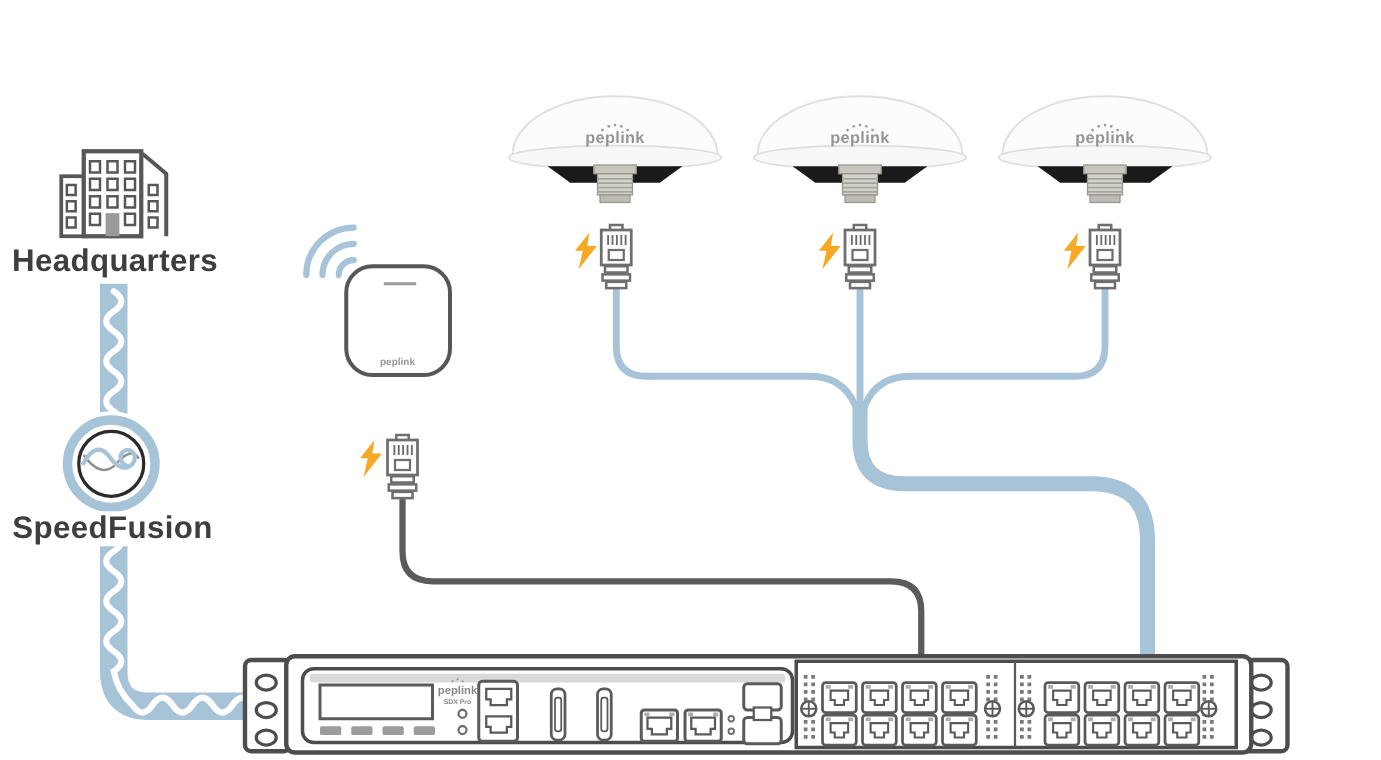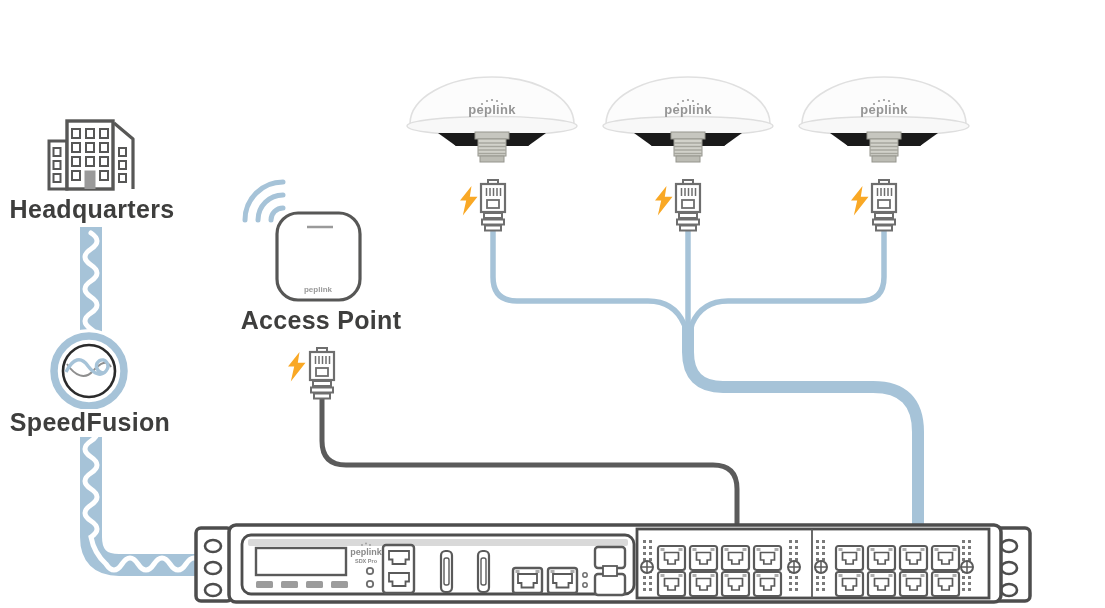--- a/index.html
+++ b/index.html
@@ -271,15 +271,14 @@
       <use href="#screw" x="647" y="567"></use>
       <use href="#screw" x="794" y="567"></use>
       <use href="#screw" x="821" y="567"></use>
       <use href="#screw" x="967" y="567"></use>
     </g>
   </g>
 </svg>
 
 <div class="node-label lbl-hq">Headquarters</div>
 <div class="node-label lbl-sf">SpeedFusion</div>
-<div class="node-label lbl-ap">Access Point</div>
 
 </div>
 
 </body></html>

